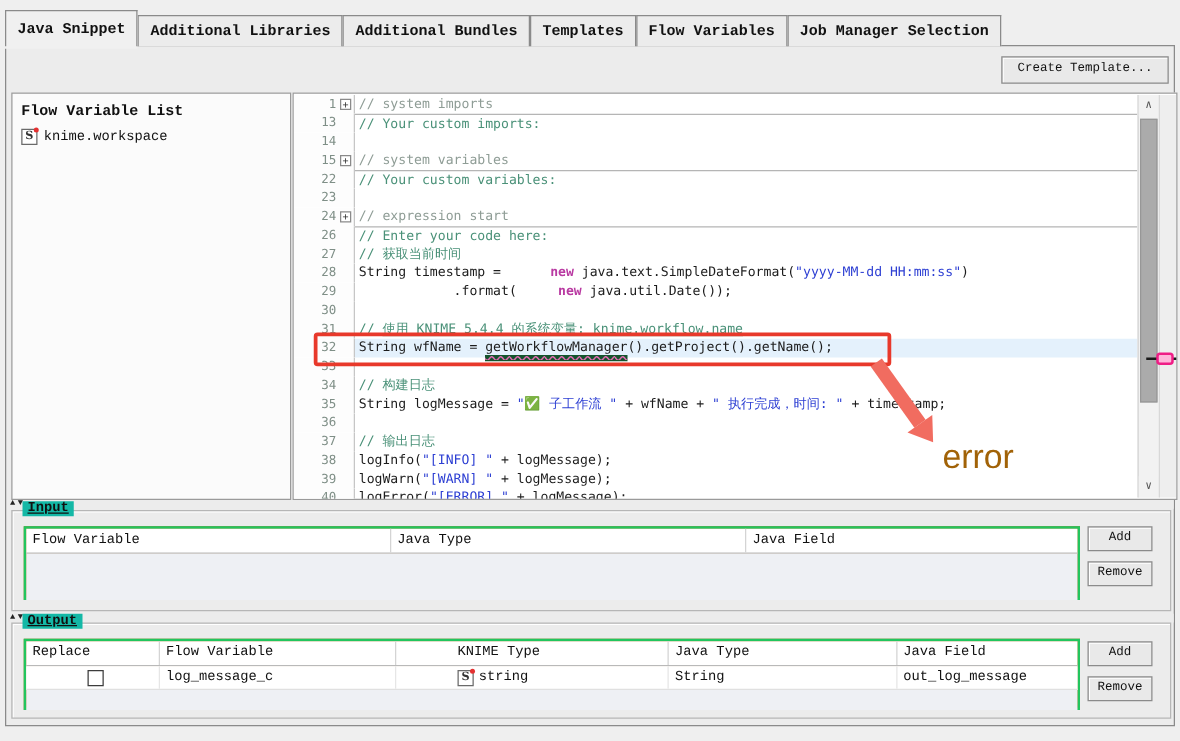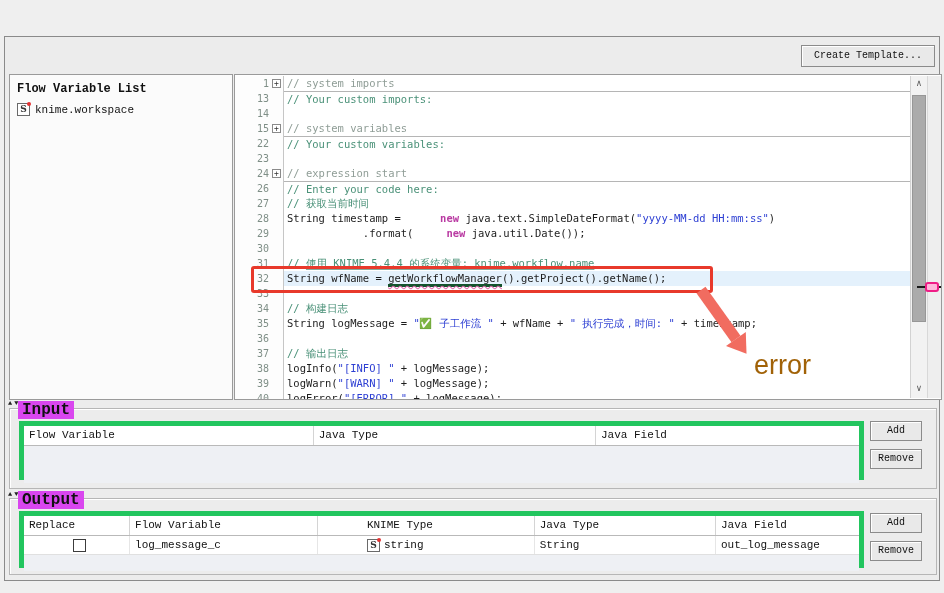--- a/index.html
+++ b/index.html
@@ -44,21 +44,21 @@
   .fold.spacer { border:none; background:transparent; }
   .code-cell { flex:1; padding-left:3px; white-space:pre; font:10.5px/15px "DejaVu Sans Mono", monospace; color:#1c1c1c; }
   .code-line.sep .code-cell { border-top:1px solid #b5b5b5; }
   .code-cell.current { background:#e4f1fc; }
   .tok-p { color:#1c1c1c; }
   .tok-c { color:#4a9178; }
   .tok-cu { color:#4a9178; text-decoration:underline; text-decoration-color:#86aa9c; text-underline-offset:2px; }
   .tok-g { color:#8f9d96;text-align:right; }
   .tok-k { color:#b93aa2; font-weight:bold;margin-left:33px; }
   .tok-s { color:#2d3fd3; }
-  .tok-e { color:#1c1c1c; border-bottom:3px solid #14532d;
+  .tok-e { color:#1c1c1c; border-bottom:5px solid #14532d;
            text-decoration-line:underline; text-decoration-style:wavy; text-decoration-color:#e06ab0; text-underline-offset:3px; }
 
   
   .vscroll { position:absolute; top:1px; bottom:1px; right:14px; width:17px; background:#f2f2f2; border-left:1px solid #d2d2d2; }
   .sbtn { position:absolute; left:0; width:16px; height:17px; text-align:center; font-size:9px; line-height:17px; color:#555; background:#f2f2f2; }
   .sbtn.up { top:0; } .sbtn.down { bottom:0; }
   .sthumb { position:absolute; left:1px; top:19px; width:14px; height:227px; background:#ababab; border:1px solid #979797; }
   .ruler { position:absolute; top:1px; bottom:1px; right:0; width:14px; background:#eeeeee; border-left:1px solid #d8d8d8; }
 
   
@@ -71,43 +71,51 @@
   .ov-marker { position:absolute; left:920px; top:245px; width:14px; height:10px; z-index:8;
                background:#ffb6da; border:2px solid #ef1d86; border-radius:3px; }
 
   
   .splitter { position:absolute; left:1px; width:933px; height:7px; background:#ececec; }
   .split-arrows { position:absolute; left:2px; top:-1px; font-size:7px; color:#222; letter-spacing:2px; }
 
   
   .group { position:absolute; left:4px; width:928px; border:1px solid #b6b6b6;
            box-shadow:inset 1px 1px 0 #fff; background:#ececec; }
-  .group-label { position:absolute; top:-8px; left:8px; background:#d946ef; padding:0 4px;
-                 font-size:16px; font-weight:bold; color:#111; }
-
-  .tbl { position:absolute; left:9px; top:12px; width:845px; background:#a16207; border:5px solid #22c55e; }
+  .group-label { position:absolute; top:-8px; left:8px; background:#14b8a6; padding:0 4px;
+                 font-size:11px; font-weight:bold; color:#111;text-decoration:underline; }
+
+  .tbl { position:absolute; left:9px; top:12px; width:845px; background:#a16207; border:2px solid #22c55e; }
   .tbl-head { display:flex; height:20px; border-bottom:1px solid #b9b9b9; background:#ffffff; }
   .th { font-size:11px; color:#111; padding:3px 0 0 5px; border-right:1px solid #d4d4d4; overflow:hidden; }
   .tbl-body { background:#eef0f4; }
   .trow { display:flex; height:19px; background:#fff; border-bottom:1px solid #e0e0e0; }
   .td { font-size:11px; color:#111; padding:3px 0 0 5px; border-right:1px solid #e6e6e6; display:flex; align-items:center; gap:4px; padding-top:0; overflow:hidden; }
   .cb { width:13px; height:13px; border:1.5px solid #3c3c3c; background:#fff; display:inline-block; }
   .side-btn { position:absolute; width:52px; height:20px; line-height:18px; }
 
   
   .in-c0 { flex:0 0 34.7%; } .in-c1 { flex:0 0 33.8%; } .in-c2 { flex:1; border-right:none; }
   
   .out-c0 { flex:0 0 12.7%; justify-content:center; }
   .out-c1 { flex:0 0 22.5%; } .out-c2 { flex:0 0 20.7%;margin-left:44px; } .out-c3 { flex:0 0 21.7%; } .out-c4 { flex:1; border-right:none; }
 </style>
 </head>
 <body>
 
 <div class="dialog">
 
+  <div class="tab-bar">
+      <div class="tab active">Java Snippet</div>
+      <div class="tab">Additional Libraries</div>
+      <div class="tab">Additional Bundles</div>
+      <div class="tab">Templates</div>
+      <div class="tab">Flow Variables</div>
+      <div class="tab">Job Manager Selection</div>
+    </div>
 
   <div class="content">
 
     <button class="btn create-btn">Create Template...</button>
 
     <div class="flowvar-panel">
       <div class="flowvar-title">Flow Variable List</div>
       <div class="flowvar-item">
         <span class="sicon">S</span>
         <span>knime.workspace</span>

